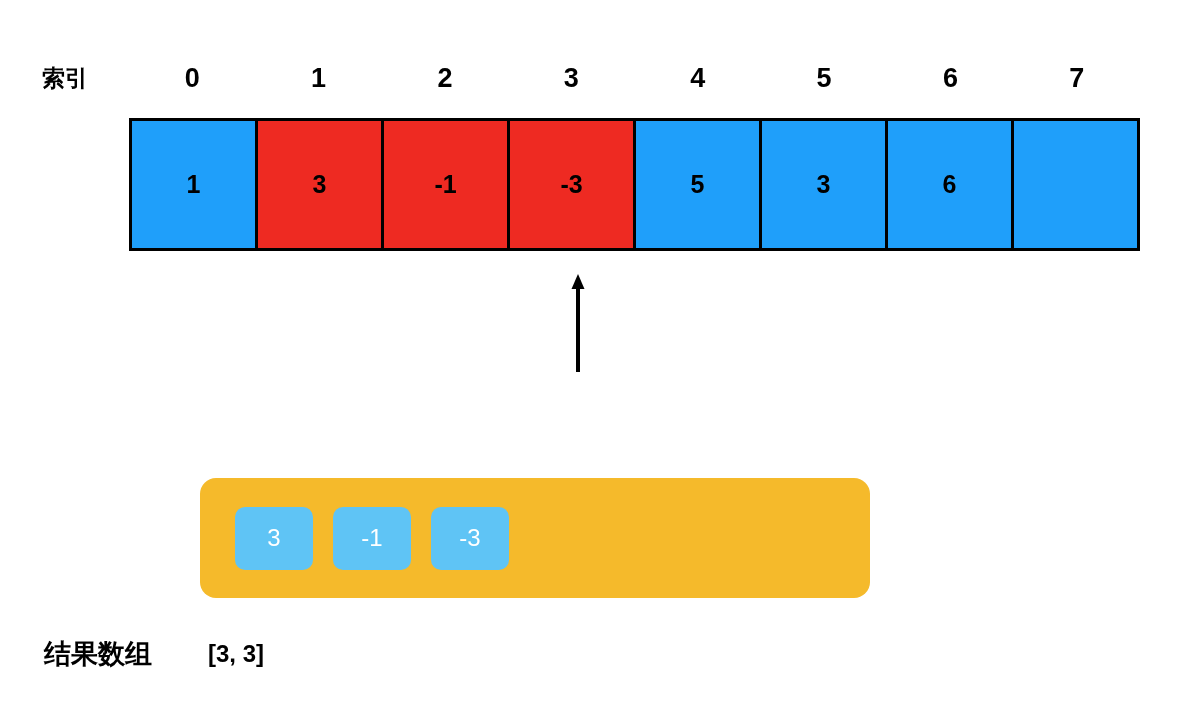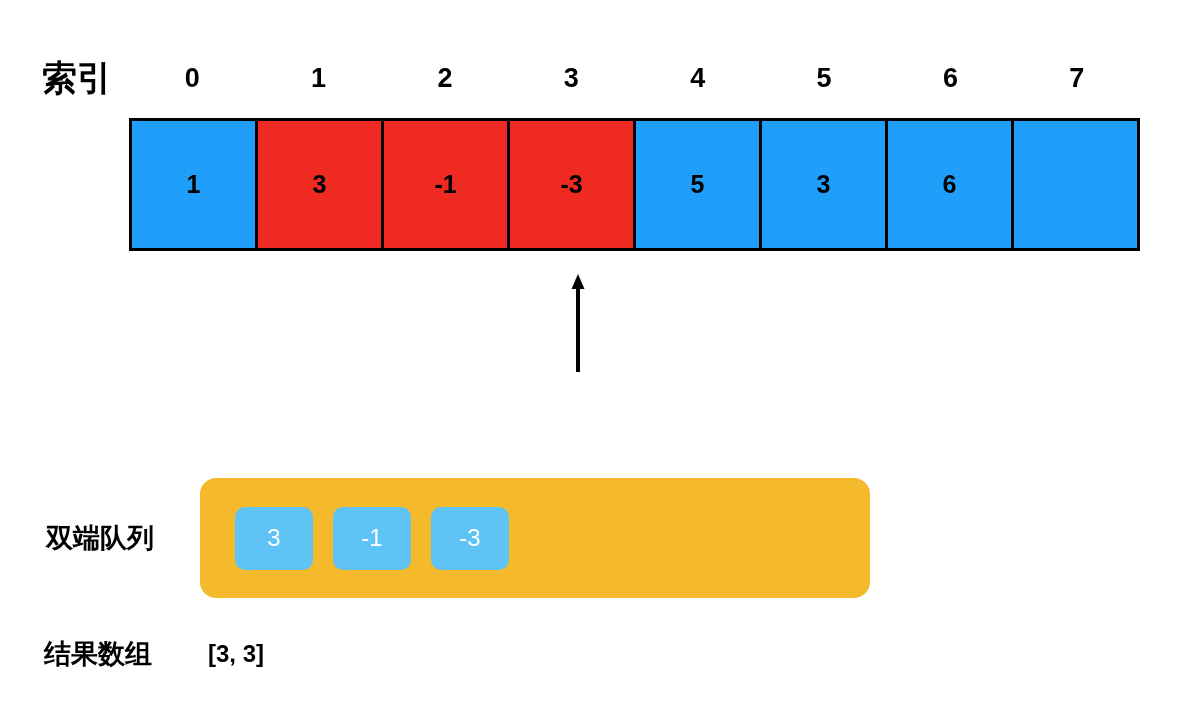--- a/index.html
+++ b/index.html
@@ -25,21 +25,21 @@
     width: 1184px;
     height: 40px;
   }
   #index-label {
     position: absolute;
     left: 42px;
     top: 0;
     width: 110px;
     height: 40px;
     line-height: 40px;
-    font-size: 35px;
+    font-size: 23px;
     font-weight: bold;
     white-space: nowrap;
   }
   #index-cells {
     position: absolute;
     left: 129px;
     top: 0;
     width: 1011px;
     height: 40px;
     display: flex;
@@ -194,21 +194,20 @@
   <div class="array-cell cell-blue">6</div>
   <div class="array-cell cell-blue"></div>
 </div>
 
 <svg id="window-pointer" viewBox="0 0 14 98">
   <line x1="7" y1="98" x2="7" y2="12" stroke="#000000" stroke-width="4"></line>
   <polygon points="7,0 13.5,15 0.5,15" fill="#000000"></polygon>
 </svg>
 
 <div id="deque-row">
-  <div id="deque-label">双端队列</div>
   <div id="deque-container">
     <div class="deque-chip">3</div>
     <div class="deque-chip">-1</div>
     <div class="deque-chip">-3</div>
   </div>
 </div>
 
 <div id="result-row">
   <div id="result-label">结果数组</div>
   <div id="result-value">[3, 3]</div>

